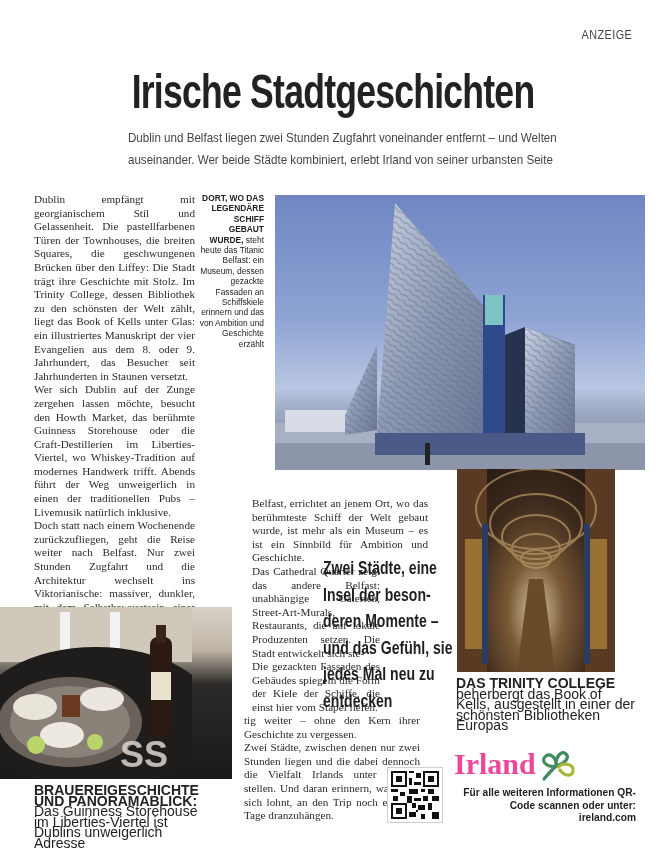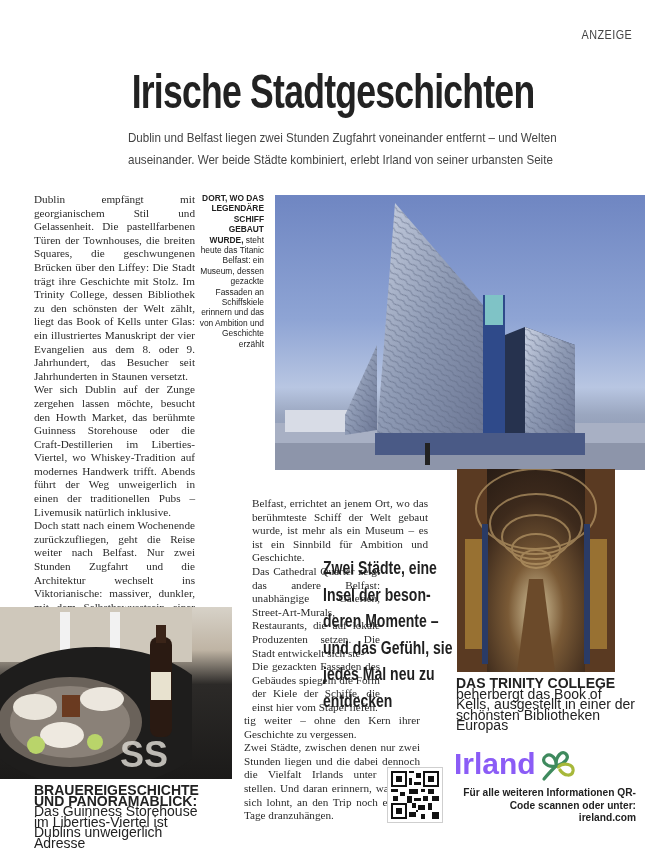--- a/index.html
+++ b/index.html
@@ -22,21 +22,21 @@
   .img-library { left:457px; top:469px; width:158px; height:203px; overflow:hidden;
     background:radial-gradient(ellipse at 50% 70%, #d6c7a0 0%, #7a5a36 25%, #3d2a1c 55%, #1c1410 100%); }
   .img-oyster { left:0; top:607px; width:232px; height:172px; overflow:hidden;
     background:linear-gradient(180deg,#d7d2c8 0%,#bfb4a4 25%,#2c2a28 45%,#1b1a19 100%); }
   .pullquote { left:323px; top:555px; width:130px; font-family:"Liberation Sans", sans-serif; font-weight:bold; font-size:18px; line-height:26.5px; color:#1f1f1f; }
   .pullquote span { display:block; white-space:nowrap; transform:scaleX(0.78); transform-origin:left; }
   .caption-sm { font-family:"Liberation Sans", sans-serif; font-size:14px; line-height:10.6px; color:#222; }
   .caption-library { left:456px; top:678px; width:180px; }
   .caption-oyster { left:34px; top:785px; width:165px; }
   .qr { left:387px; top:767px; width:56px; height:56px; border:1px solid #cfcfcf; background:#fff; padding:3px; box-sizing:border-box; }
-  .irland-logo { left:454px; top:747px; font-family:Liberation Sans, sans-serif; font-weight:bold; font-size:30px; color:#8b5cf6; letter-spacing:0px; line-height:34px; }
+  .irland-logo { left:454px; top:747px; font-family:Liberation Serif, serif; font-weight:bold; font-size:30px; color:#ec4899; letter-spacing:0px; line-height:34px; }
   .shamrock { left:536px; top:748px; width:44px; height:34px; }
   .info { left:456px; top:787px; width:180px; font-family:"Liberation Sans", sans-serif; font-weight:bold; font-size:10.2px; line-height:12.6px; color:#222;text-align:right; }
 </style>
 </head>
 <body>
 
 <div class="abs anzeige">ANZEIGE</div>
 <h1 class="abs title" style="margin:0;">Irische Stadtgeschichten</h1>
 <div class="abs lede">
   <span>Dublin und Belfast liegen zwei Stunden Zugfahrt voneinander entfernt – und Welten</span>

